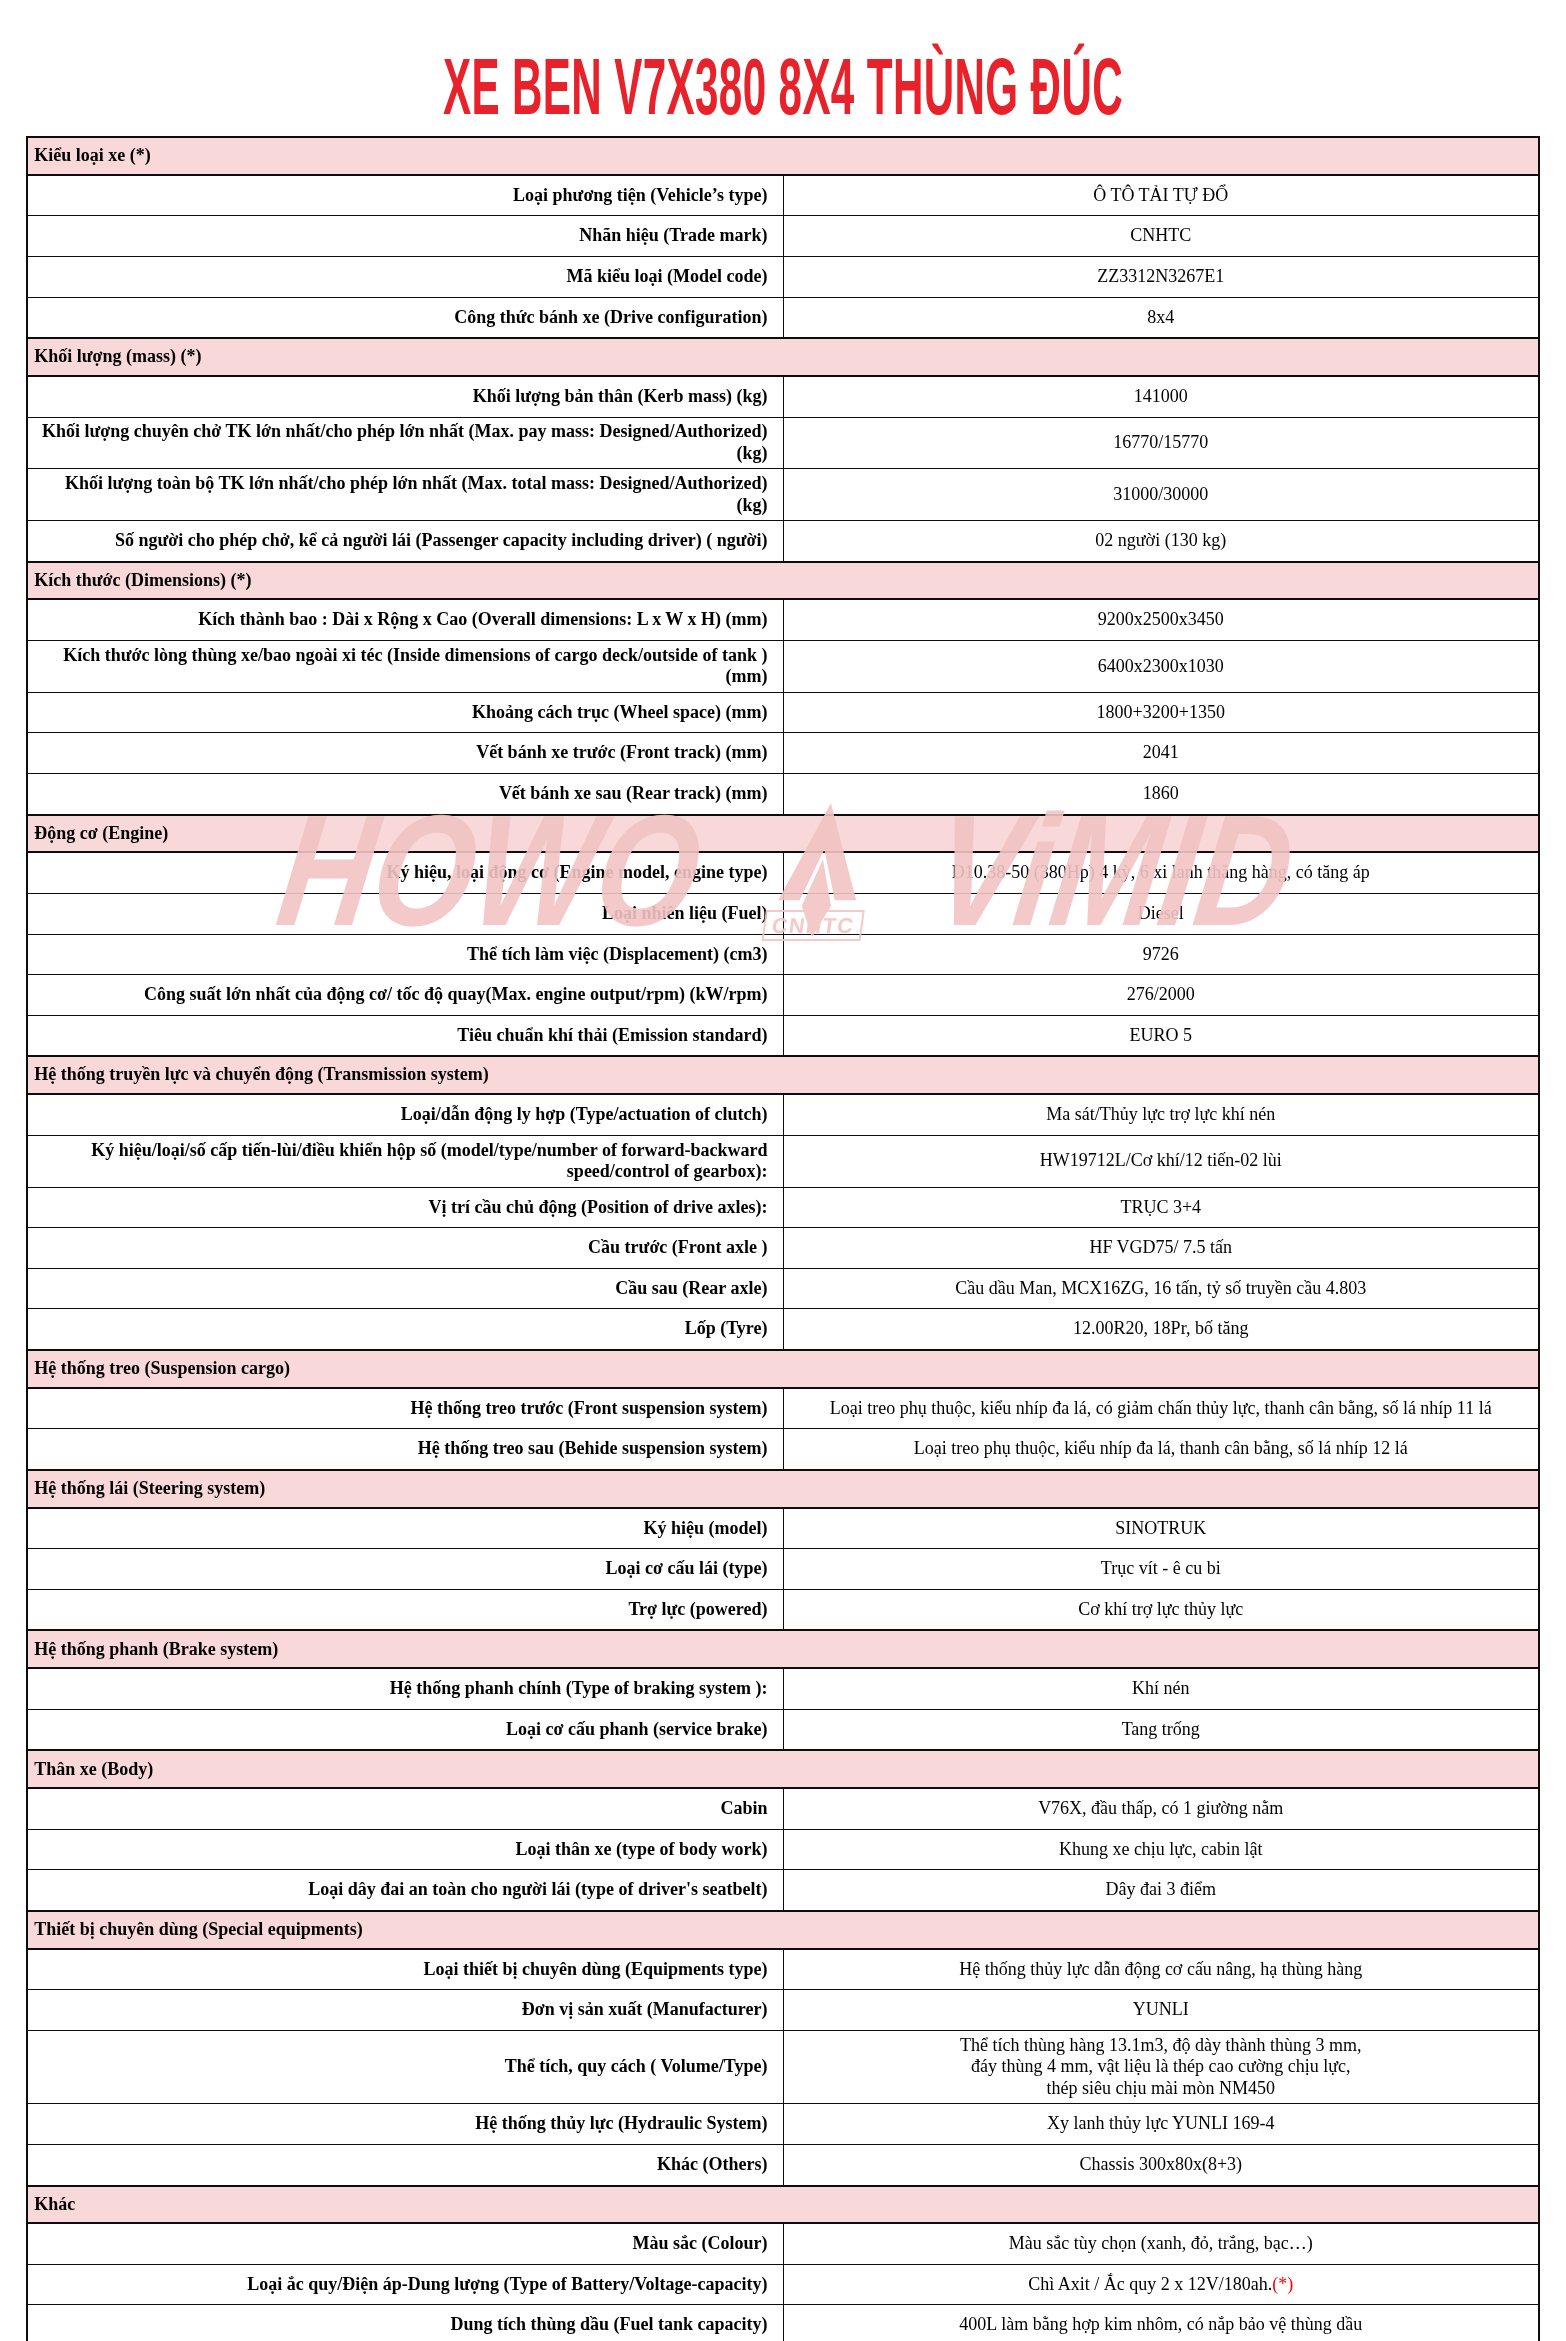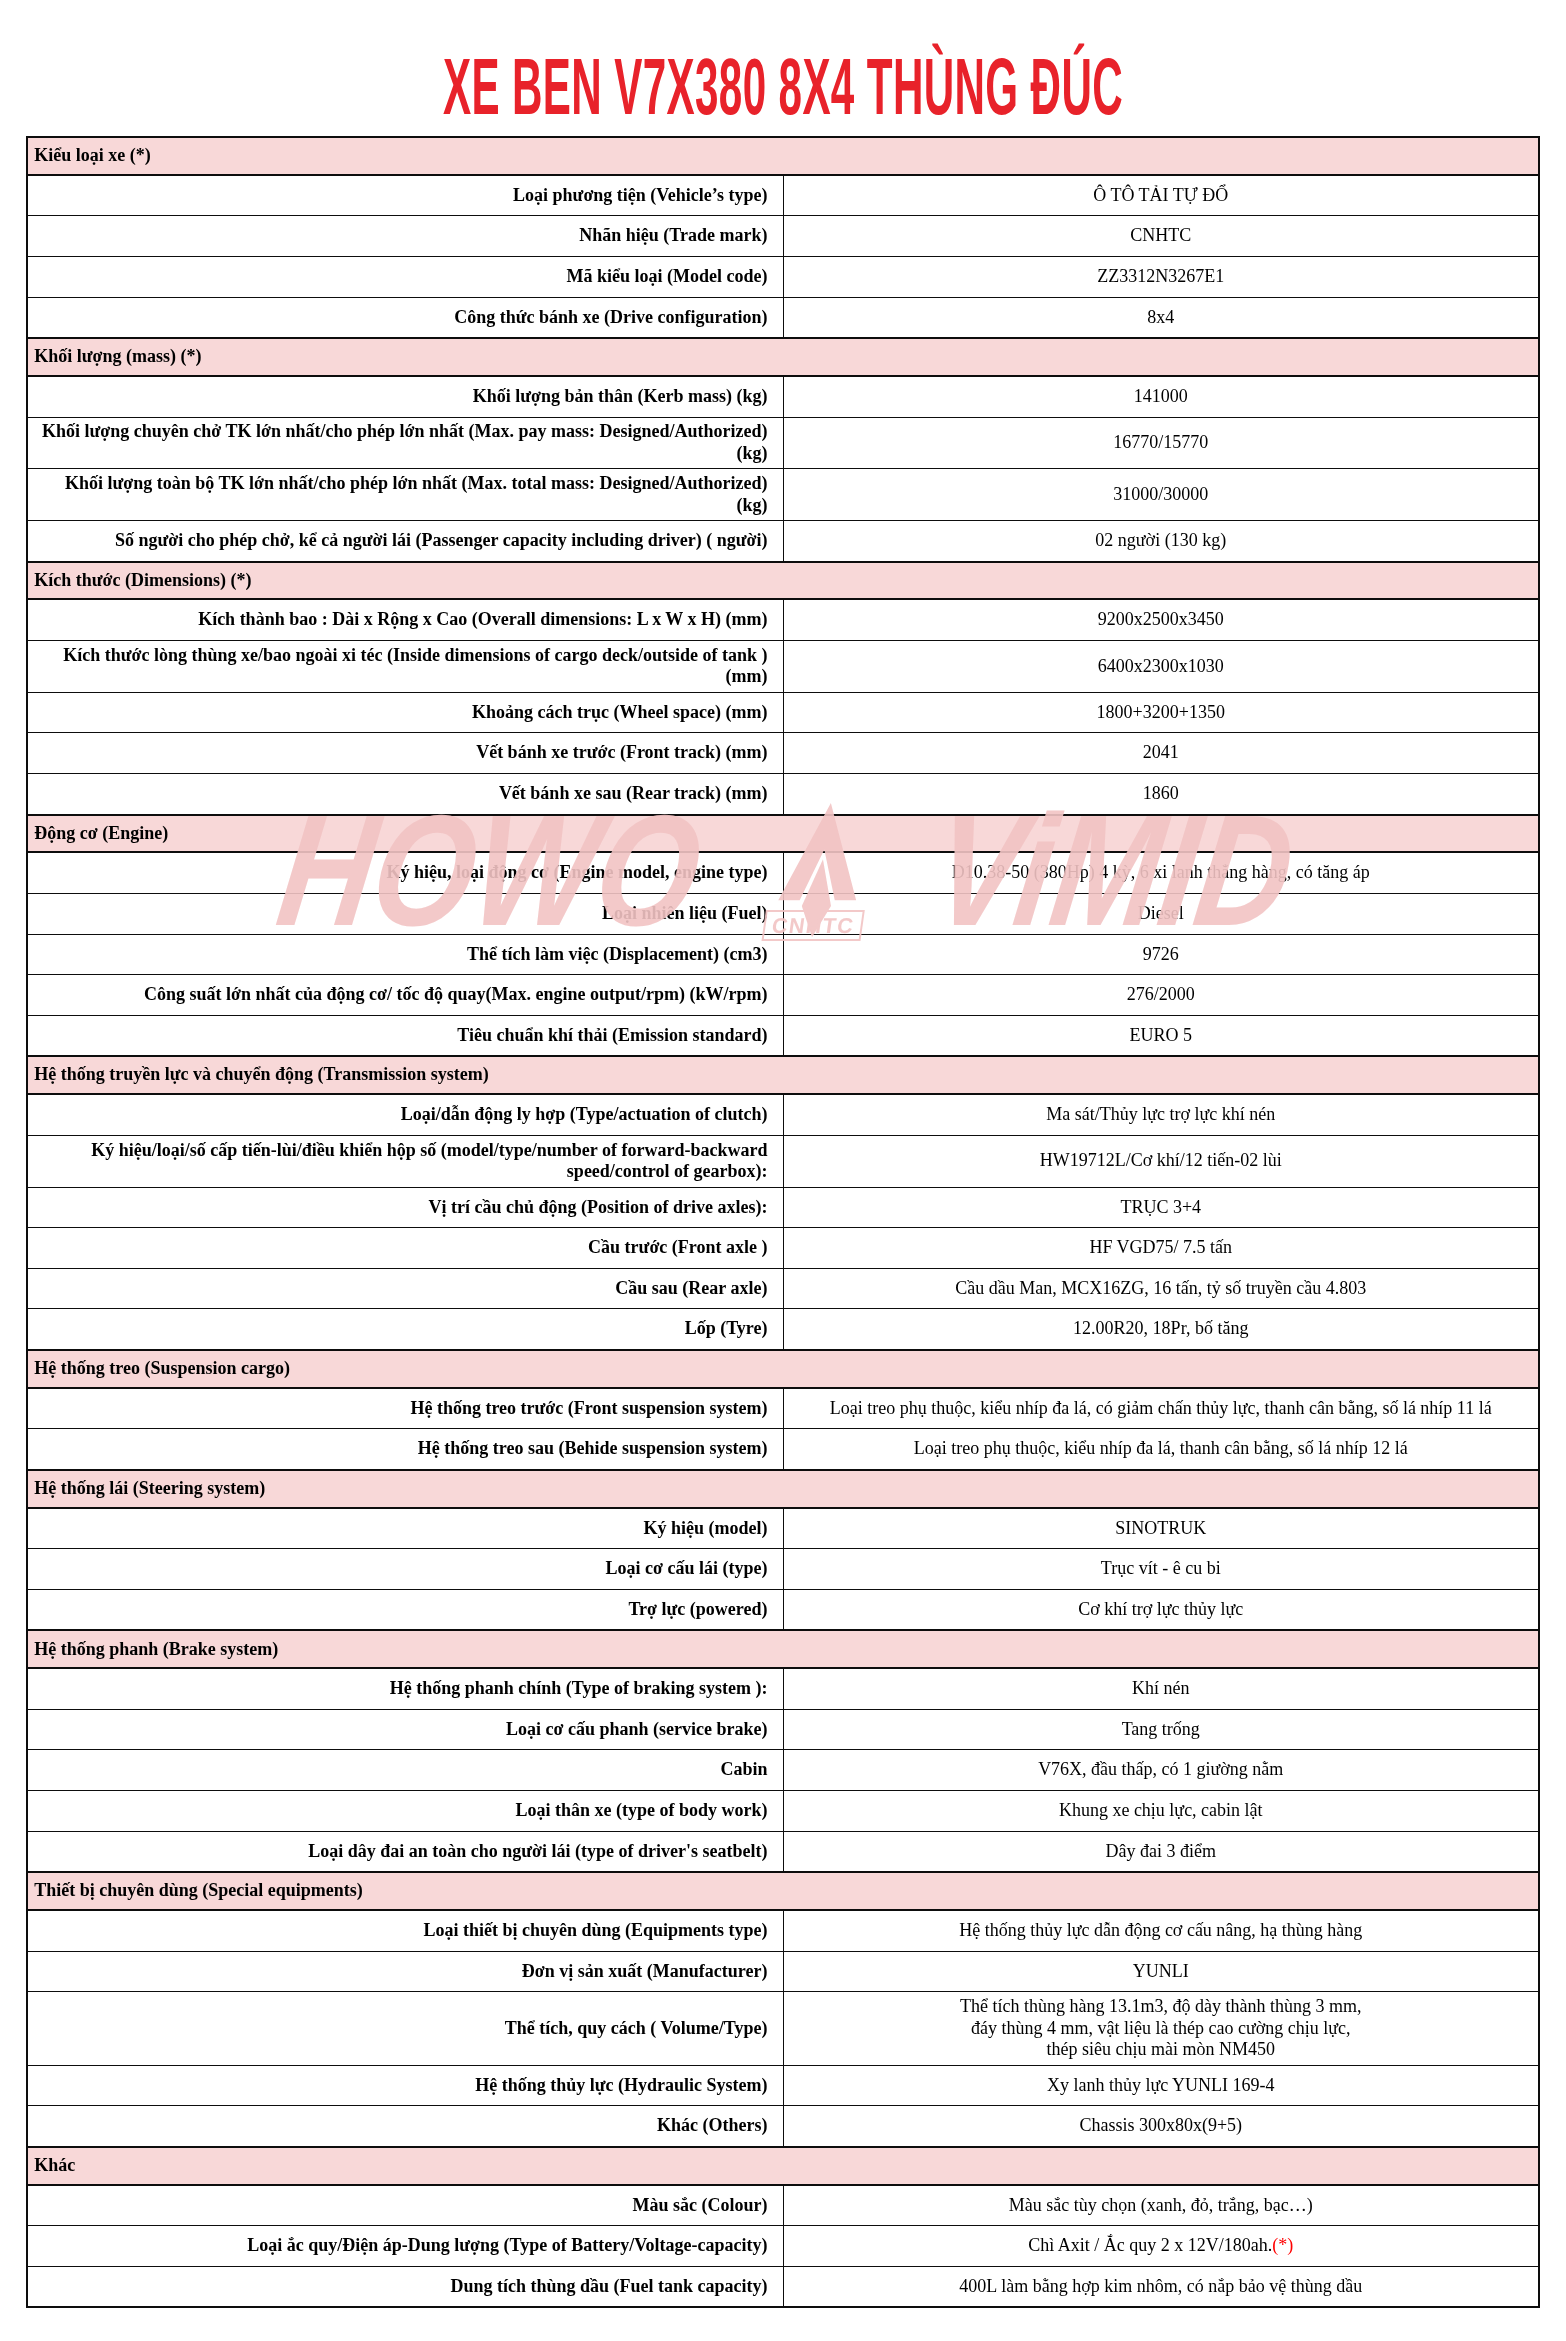--- a/index.html
+++ b/index.html
@@ -211,20 +211,23 @@
         </tr>
         <tr>
           <td class="label-cell">Hệ thống phanh chính (Type of braking system ):</td>
           <td class="value-cell">Khí nén</td>
         </tr>
         <tr>
           <td class="label-cell">Loại cơ cấu phanh (service brake)</td>
           <td class="value-cell">Tang trống</td>
         </tr>
         <tr>
+          <td colspan="2" class="section-header">Thân xe (Body)</td>
+        </tr>
+        <tr>
           <td class="label-cell">Cabin</td>
           <td class="value-cell">V76X, đầu thấp, có 1 giường nằm</td>
         </tr>
         <tr>
           <td class="label-cell">Loại thân xe (type of body work)</td>
           <td class="value-cell">Khung xe chịu lực, cabin lật</td>
         </tr>
         <tr>
           <td class="label-cell">Loại dây đai an toàn cho người lái (type of driver's seatbelt)</td>
           <td class="value-cell">Dây đai 3 điểm</td>
@@ -247,21 +250,21 @@
             <div>đáy thùng 4 mm, vật liệu là thép cao cường chịu lực,</div>
             <div>thép siêu chịu mài mòn NM450</div>
           </td>
         </tr>
         <tr>
           <td class="label-cell">Hệ thống thủy lực (Hydraulic System)</td>
           <td class="value-cell">Xy lanh thủy lực YUNLI 169-4</td>
         </tr>
         <tr>
           <td class="label-cell">Khác (Others)</td>
-          <td class="value-cell">Chassis 300x80x(9+5)</td>
+          <td class="value-cell">Chassis 300x80x(8+3)</td>
         </tr>
         <tr>
           <td colspan="2" class="section-header">Khác</td>
         </tr>
         <tr>
           <td class="label-cell">Màu sắc (Colour)</td>
           <td class="value-cell">Màu sắc tùy chọn (xanh, đỏ, trắng, bạc…)</td>
         </tr>
         <tr>
           <td class="label-cell">Loại ắc quy/Điện áp-Dung lượng (Type of Battery/Voltage-capacity)</td>

